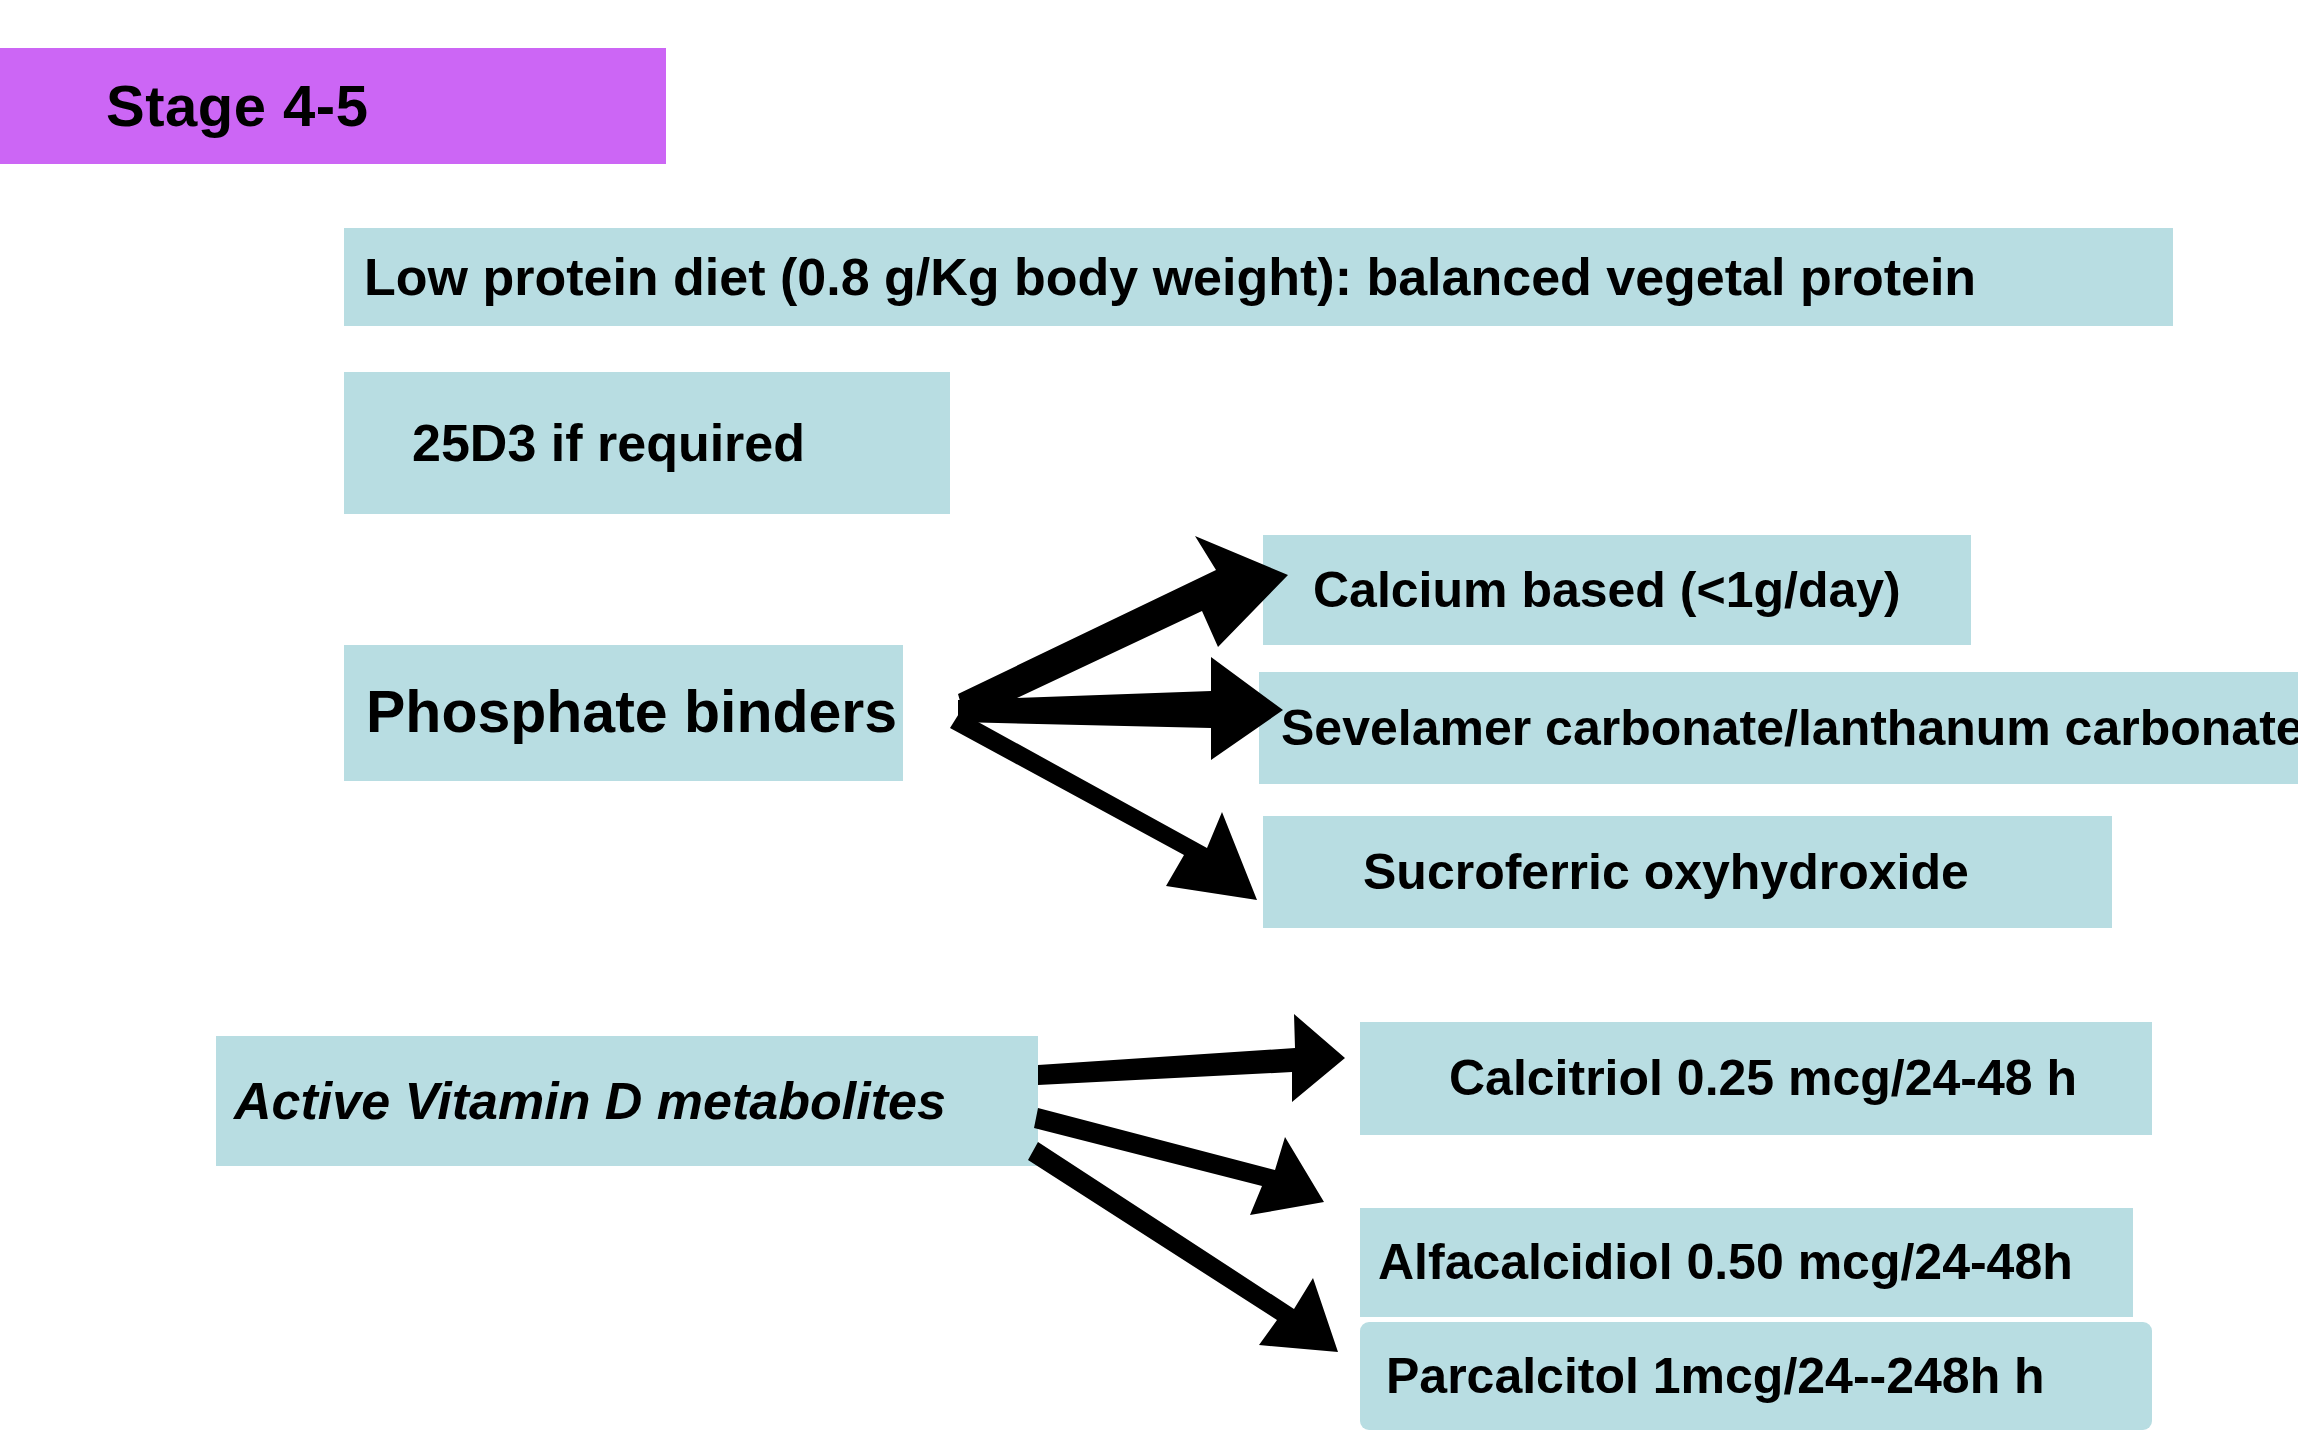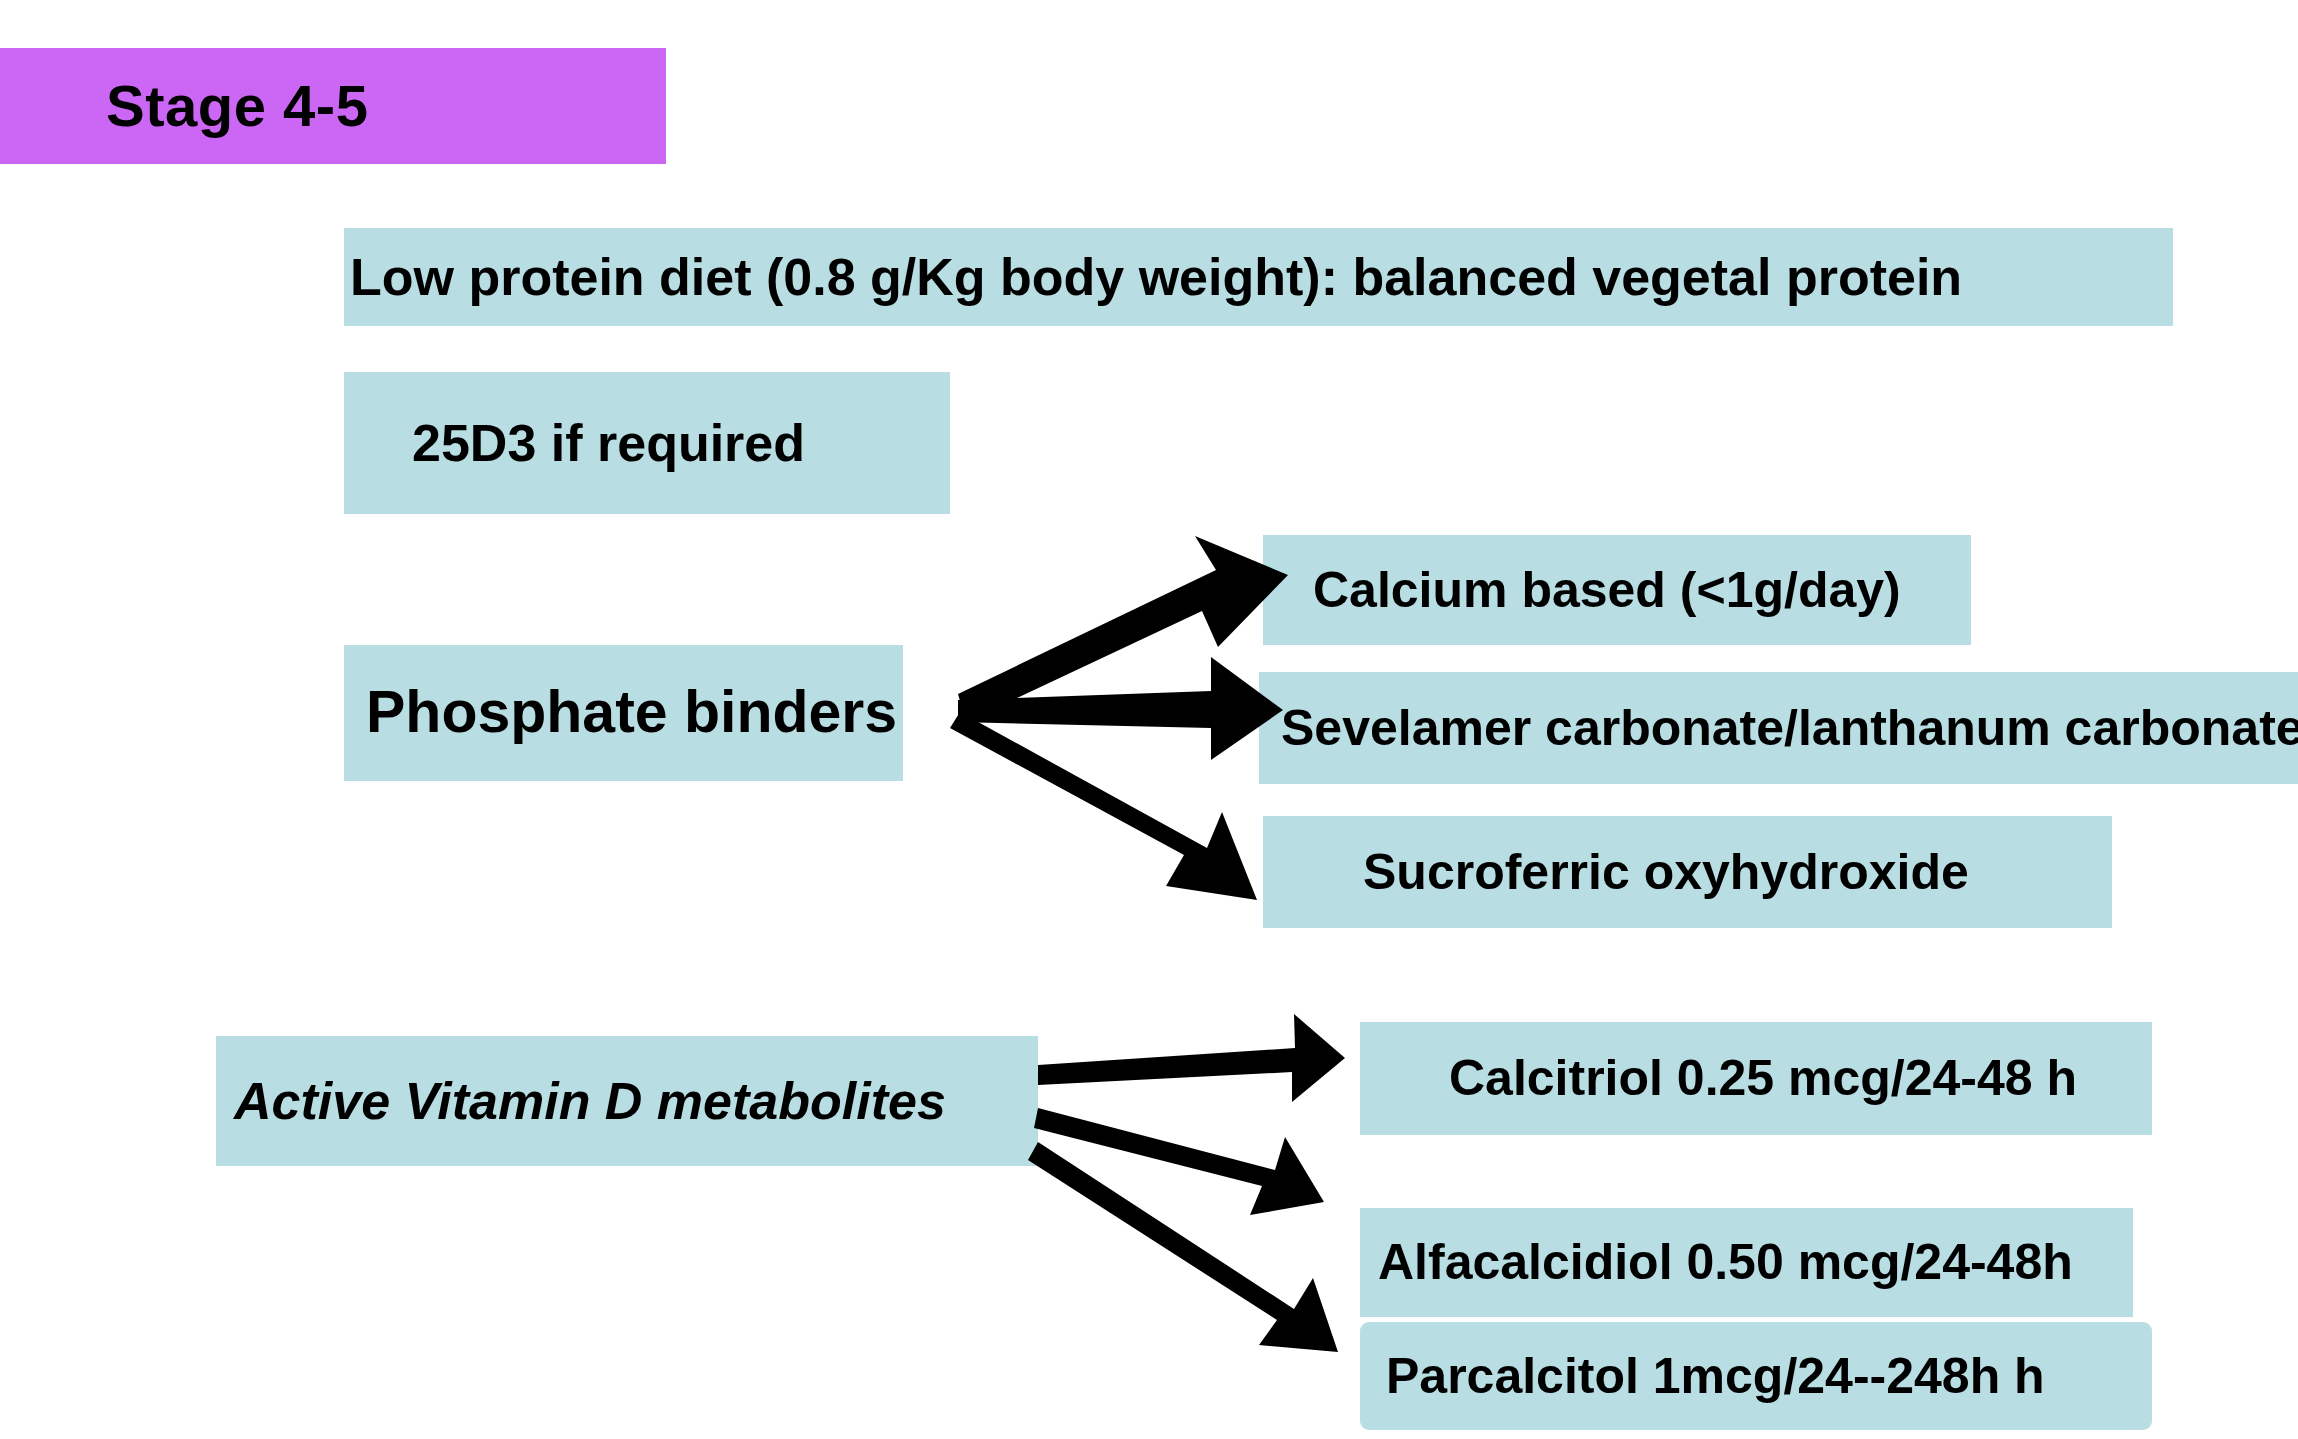--- a/index.html
+++ b/index.html
@@ -38,21 +38,21 @@
     padding-left: 106px;
     letter-spacing: 0.5px;
     margin-top: 48px;
   }
   .b-lowprotein {
     left: 344px;
     top: 228px;
     width: 1829px;
     height: 98px;
     font-size: 52px;
-    padding-left: 6px;
+    padding-left: 20px;
   }
   .b-25d3 {
     left: 344px;
     top: 372px;
     width: 606px;
     height: 142px;
     font-size: 52px;
     padding-left: 68px;
     text-align: right;
   }

